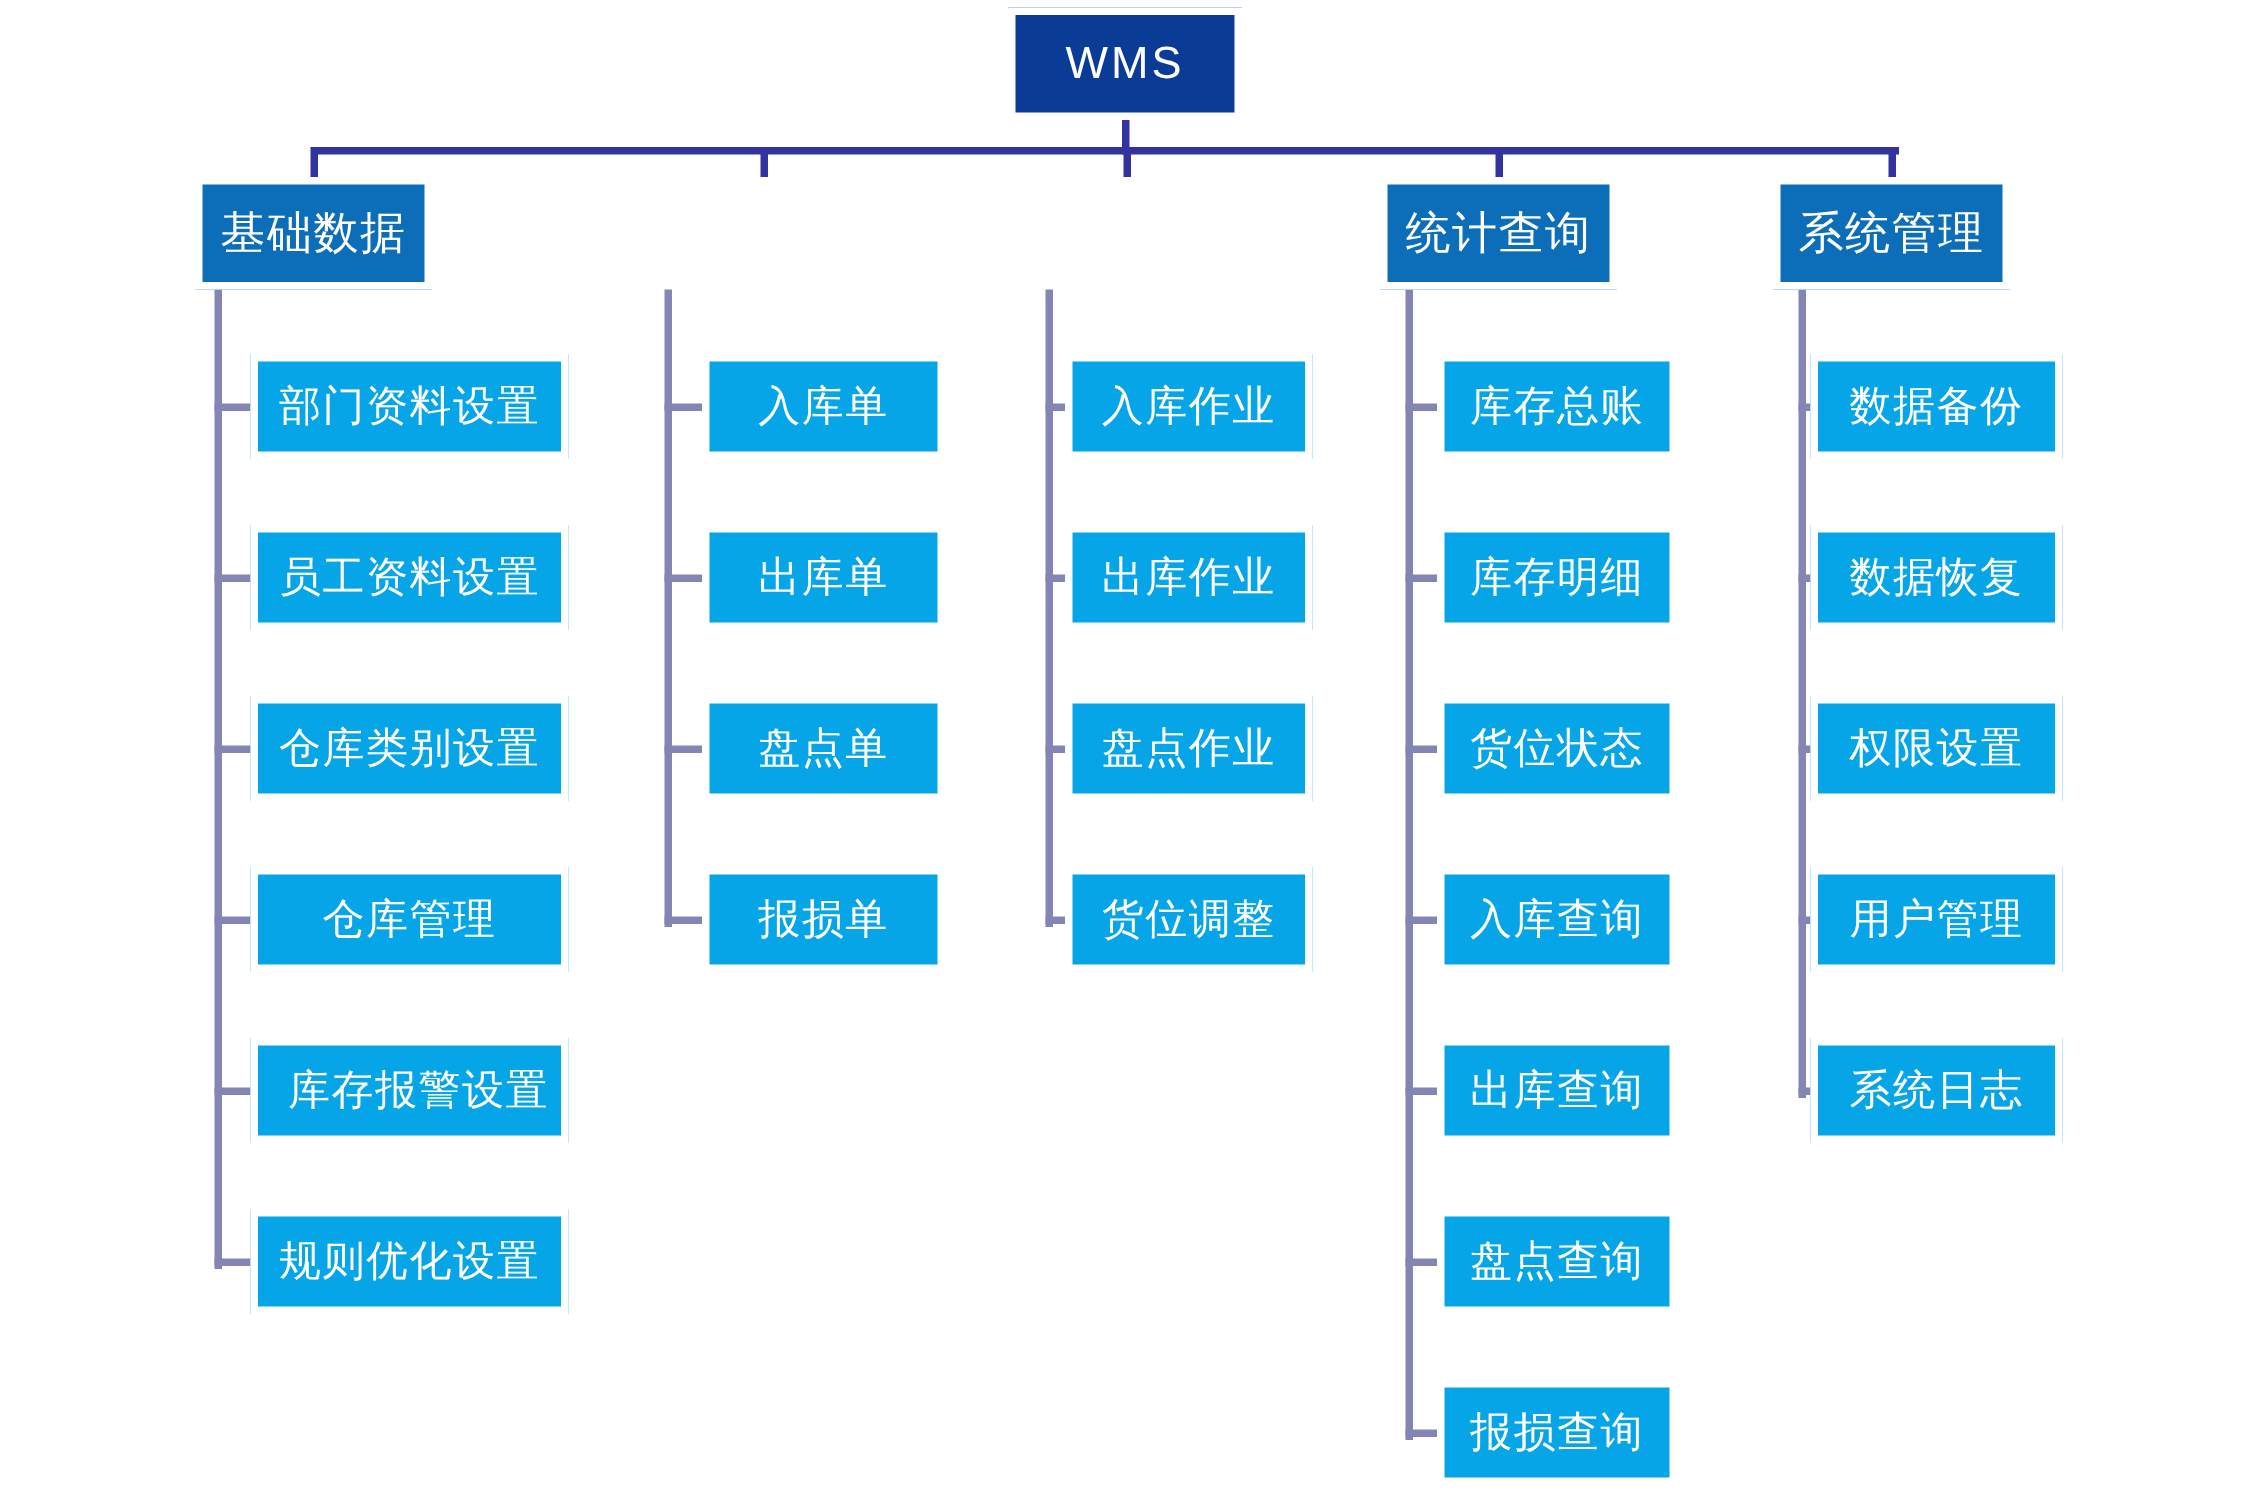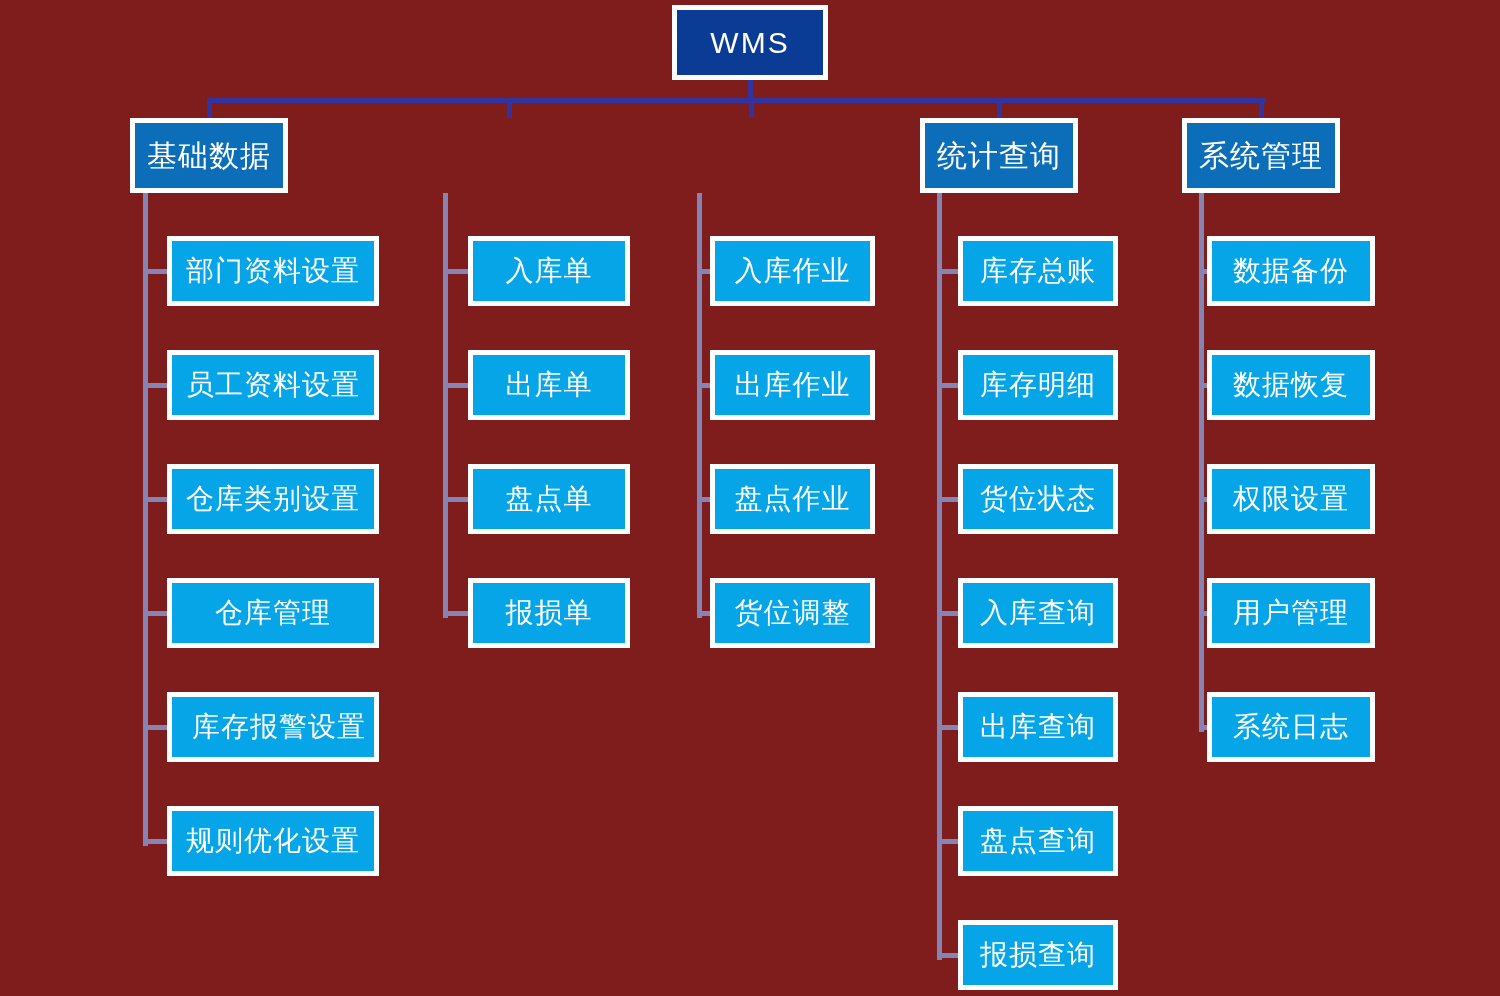--- a/index.html
+++ b/index.html
@@ -11,21 +11,21 @@
   body {
     width: 1500px;
     height: 996px;
     font-family: "Liberation Sans", "DejaVu Sans", sans-serif;
     overflow: hidden;
   }
   #canvas {
     position: relative;
     width: 1500px;
     height: 996px;
-    background: #7f1d1d;
+    background: #ffffff;
   }
 
   
   .node {
     position: absolute;
     box-sizing: border-box;
     display: flex;
     align-items: center;
     justify-content: center;
     color: #ffffff;

